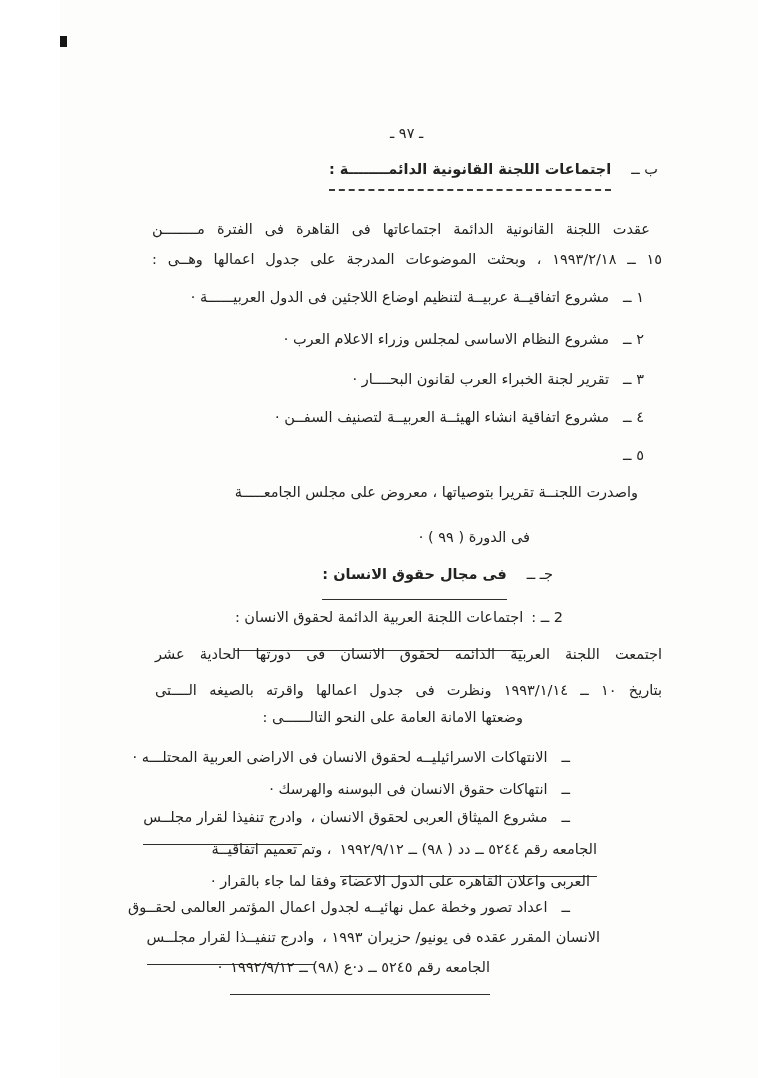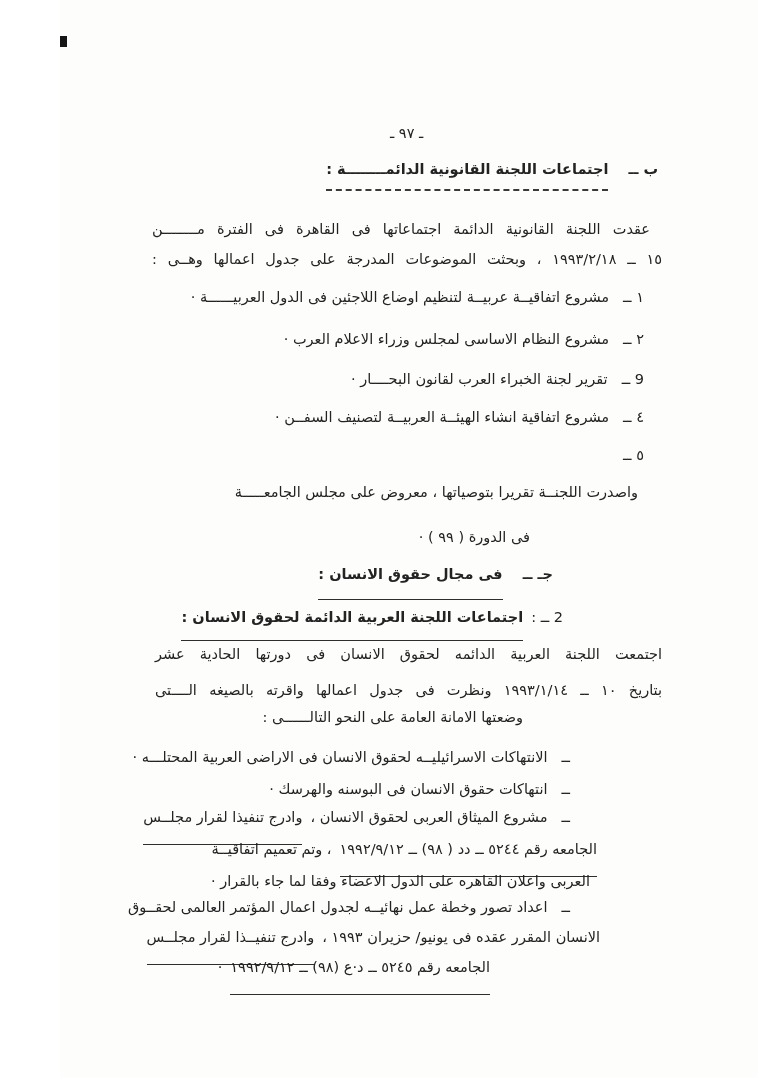--- a/index.html
+++ b/index.html
@@ -32,29 +32,29 @@
     padding-bottom:9px;
     border-bottom:2px dashed #3a3a3a;
     font-weight:bold;
   }
   .title-c{
     padding-bottom:14px;
     border-bottom:1.5px solid #2e2e2e;
     font-weight:bold;
   }
   .title-sub{
-    padding-bottom:12px;
+    padding-bottom:22px;
     border-bottom:1.5px solid #2e2e2e;
-    font-weight:bold;
+    font-weight:normal;
   }
   .u{
     padding-bottom:16px;
     border-bottom:1.5px solid #2e2e2e;
   }
-  .marker{font-weight:bold;}
+  .marker{font-weight:normal;}
   .pageno{letter-spacing:2px;}
   .scan-artifact{
     position:absolute;left:0;top:36px;width:7px;height:11px;background:#161616;
   }
 </style>
 </head>
 <body>
 
 <div class="page">
 
@@ -72,21 +72,21 @@
 
   <div class="line row gap14" style="top:286px;right:114px;">
     <span>١ ــ</span>
     <span>مشروع اتفاقيــة عربيــة لتنظيم اوضاع اللاجئين فى الدول العربيــــــة ·</span>
   </div>
   <div class="line row gap14" style="top:328px;right:114px;">
     <span>٢ ــ</span>
     <span>مشروع النظام الاساسى لمجلس وزراء الاعلام العرب ·</span>
   </div>
   <div class="line row gap14" style="top:368px;right:114px;">
-    <span>9 ــ</span>
+    <span>٣ ــ</span>
     <span>تقرير لجنة الخبراء العرب لقانون البحــــار ·</span>
   </div>
   <div class="line row gap14" style="top:406px;right:114px;">
     <span>٤ ــ</span>
     <span>مشروع اتفاقية انشاء الهيئــة العربيــة لتصنيف السفــن ·</span>
   </div>
   <div class="line row gap14" style="top:444px;right:114px;">
     <span>٥ ــ</span>
   </div>
 

